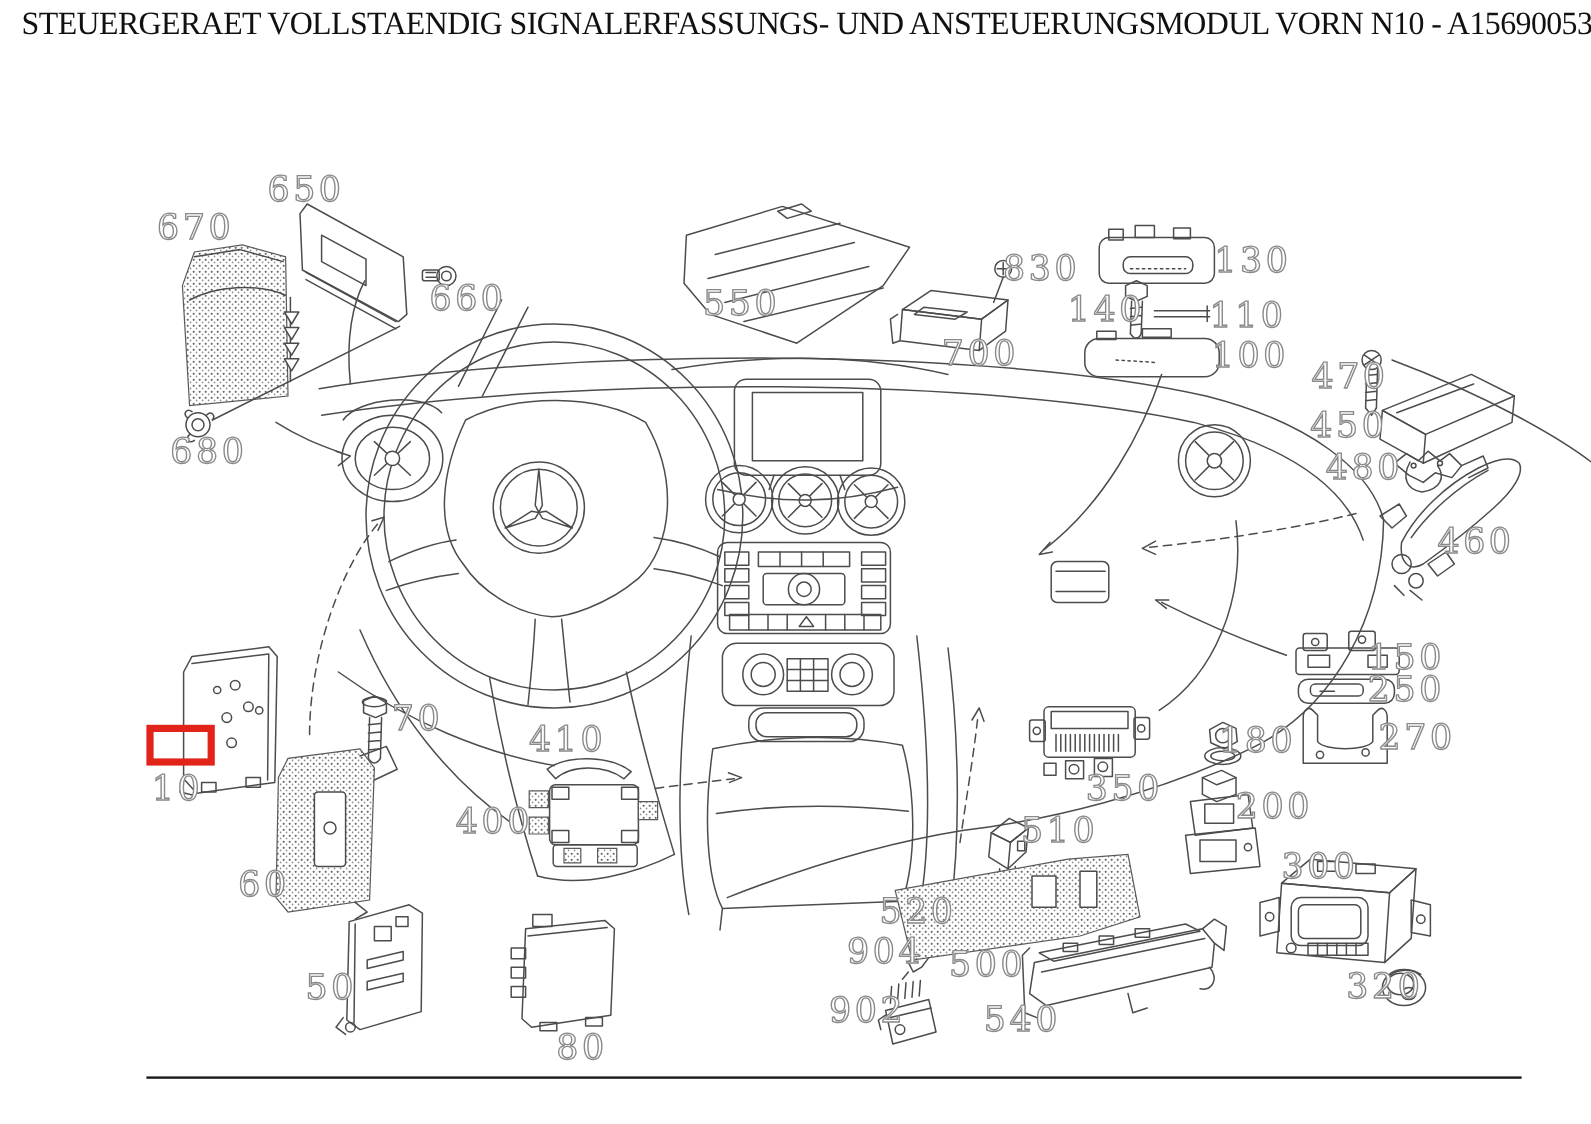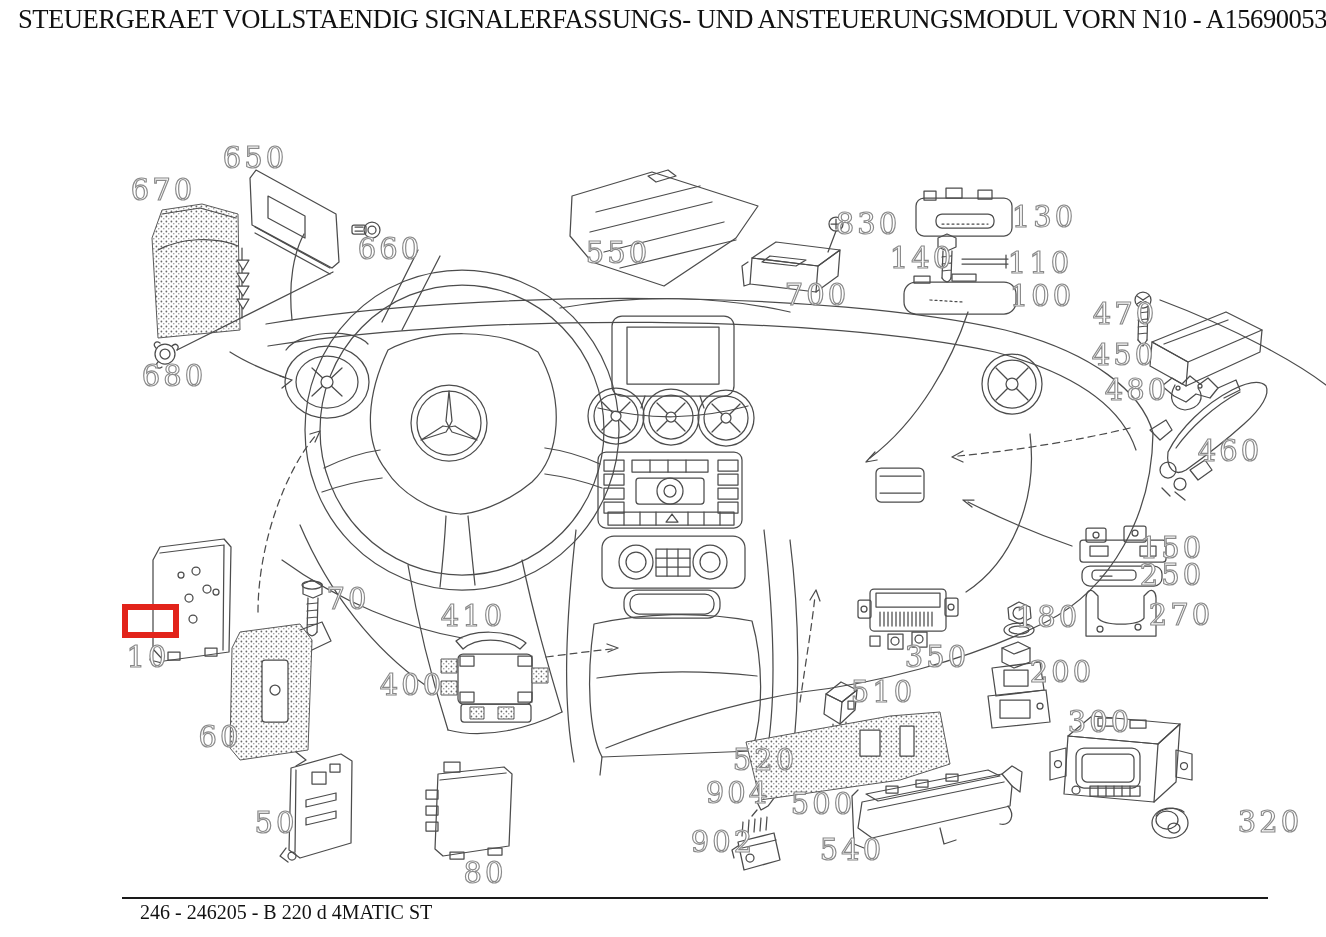--- a/index.html
+++ b/index.html
@@ -452,18 +452,17 @@
       <div class="callout" style="left: 276px; top: 823px;">50</div>
       <div class="callout" style="left: 485px; top: 873px;">80</div>
       <div class="callout" style="left: 937px; top: 657px;">350</div>
       <div class="callout" style="left: 883px; top: 692px;">510</div>
       <div class="callout" style="left: 737px; top: 760px; margin-left: 28px;">520</div>
       <div class="callout" style="left: 738px; top: 793px;">904</div>
       <div class="callout" style="left: 723px; top: 842px;">902</div>
       <div class="callout" style="left: 823px; top: 804px;">500</div>
       <div class="callout" style="left: 852px; top: 850px;">540</div>
       <div class="callout" style="left: 1100px; top: 722px;">300</div>
-      <div class="callout" style="left: 1270px; top: 822px;">320</div>
+      <div class="callout" style="left: 1154px; top: 822px;">320</div>
     </div>
 
   <div class="footer-rule"></div>
-  <div class="footer">246 - 246205 - B 220 d 4MATIC ST</div>
 </div>
 
 </body></html>

